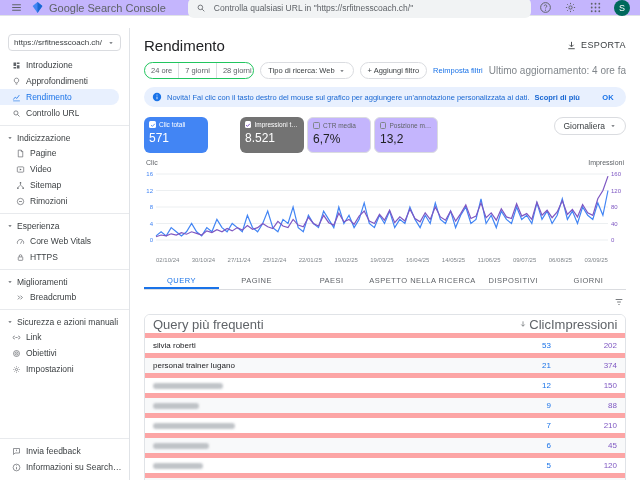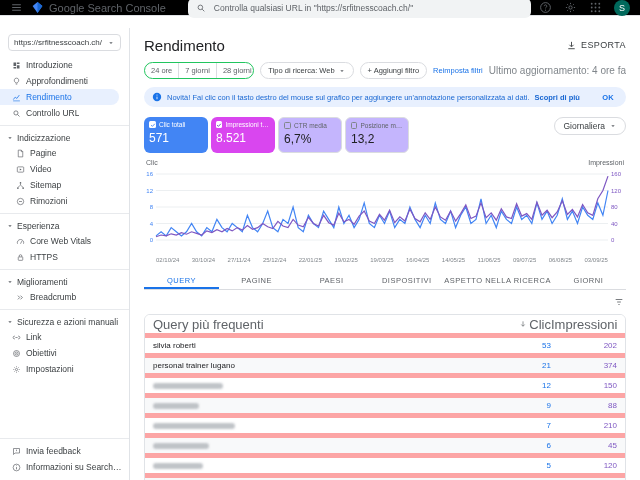--- a/index.html
+++ b/index.html
@@ -3,21 +3,21 @@
 <meta charset="utf-8">
 <style>
   html,body{margin:0;padding:0;width:640px;height:480px;overflow:hidden;background:#fff;
     font-family:"Liberation Sans",sans-serif;color:#202124;}
   *{box-sizing:border-box;}
   .icon{display:inline-block;width:10px;height:10px;color:#5f6368;flex:none;}
   .icon svg{width:100%;height:100%;display:block;}
   .ell{overflow:hidden;text-overflow:ellipsis;white-space:nowrap;}
 
   
-  .topbar{position:absolute;top:0;left:0;right:0;height:16px;background:#000000;border-bottom:1px solid #e0e3e7;
+  .topbar{position:absolute;top:0;left:0;right:0;height:16px;background:#c4b5fd;border-bottom:1px solid #e0e3e7;
     display:flex;align-items:center;padding:1px 10px;gap:8px;z-index:9;}
   .topbar .icon{width:13px;height:13px;}
   .brand{display:flex;align-items:center;gap:5px;}
   .logo-icon{width:13px;height:13px;}
   .product-name{font-size:11px;color:#5f6368;white-space:nowrap;}
   .searchbar{width:382px;height:20px;margin-left:14px;background:#f1f3f4;border-radius:6px;
     display:flex;align-items:center;gap:6px;padding:0 8px;}
   .searchbar .icon{width:10px;height:10px;}
   .searchbar input{flex:1;border:none;background:transparent;outline:none;font-size:8.5px;
     font-family:"Liberation Sans",sans-serif;color:#3c4043;}
@@ -436,21 +436,21 @@
             <div class="top">
               <span class="cb" style="color: rgb(66, 133, 244);">
                 <svg viewBox="0 0 24 24">
                   <path d="M4.5 12.5l5 5L19.5 7" stroke="currentColor" stroke-width="3.5" fill="none"></path>
                 </svg>
               </span>
               <span class="metric-label">Clic totali</span>
             </div>
             <div class="metric-value">571</div>
           </div>
-          <div class="metric-card colored" style="background: #d946ef;">
+          <div class="metric-card colored" style="background: #737373; margin-left: 29px;">
             <div class="top">
               <span class="cb" style="color: rgb(103, 58, 183);">
                 <svg viewBox="0 0 24 24">
                   <path d="M4.5 12.5l5 5L19.5 7" stroke="currentColor" stroke-width="3.5" fill="none"></path>
                 </svg>
               </span>
               <span class="metric-label">Impressioni totali</span>
             </div>
             <div class="metric-value">8.521</div>
           </div>
@@ -515,22 +515,22 @@
           <span>09/07/25</span>
           <span>06/08/25</span>
           <span>03/09/25</span>
         </div>
     </div>
 
     <div class="tabs">
         <div class="tab active">QUERY</div>
         <div class="tab">PAGINE</div>
         <div class="tab">PAESI</div>
+        <div class="tab">ASPETTO NELLA RICERCA</div>
         <div class="tab">DISPOSITIVI</div>
-        <div class="tab">ASPETTO NELLA RICERCA</div>
         <div class="tab">GIORNI</div>
       </div>
 
     <div class="table-toolbar">
       <span class="filter-btn">
         <span class="icon"><svg viewBox="0 0 24 24">
               <path d="M4 6h16M7.5 12h9M10.5 18h3" stroke="currentColor" stroke-width="2"></path>
             </svg></span>
       </span>
     </div>

